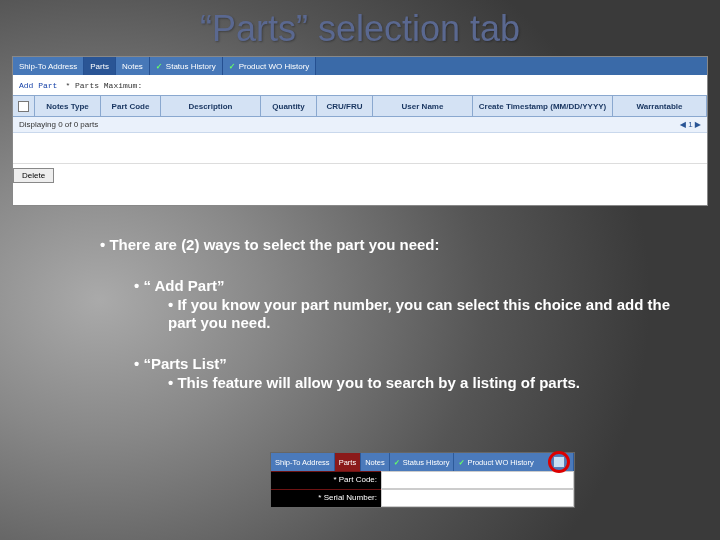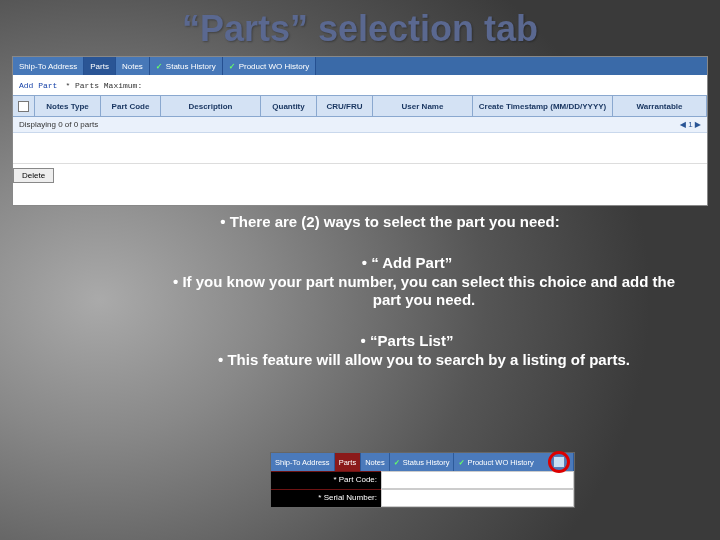--- a/index.html
+++ b/index.html
@@ -7,21 +7,21 @@
     width: 720px;
     height: 540px;
     background: radial-gradient(ellipse 550px 450px at 100px 300px, #aaa 0%, #888 30%, #555 70%, #3a3a3a 100%);
     font-family: Arial, sans-serif;
     overflow: hidden;
     position: relative;
   }
   .title {
     text-align: center;
     font-size: 36px;
-    font-weight: bold;
+    font-weight: normal;
     color: #5a6890;
     text-shadow: 1px 1px 2px rgba(0,0,0,0.3);
     padding-top: 8px;
   }
   
   .shot1 {
     position: absolute;
     left: 12px;
     top: 56px;
     width: 696px;
@@ -122,27 +122,26 @@
     font-size: 8px;
     padding: 2px 8px;
     background: #eee;
     border: 1px solid #888;
     cursor: pointer;
   }
   
   .content {
     position: absolute;
     left: 100px;
-    top: 213px;
+    top: 236px;
     color: #fff;
     font-size: 15px;
     font-weight: bold;
     width: 580px;
     line-height: 1.25;
-    text-align: center;
   }
   .lvl1 { margin-left: 34px; margin-top: 22px; }
   .lvl2 { margin-left: 68px; }
   
   .shot2 {
     position: absolute;
     left: 270px;
     top: 452px;
     width: 305px;
     background: #fff;

